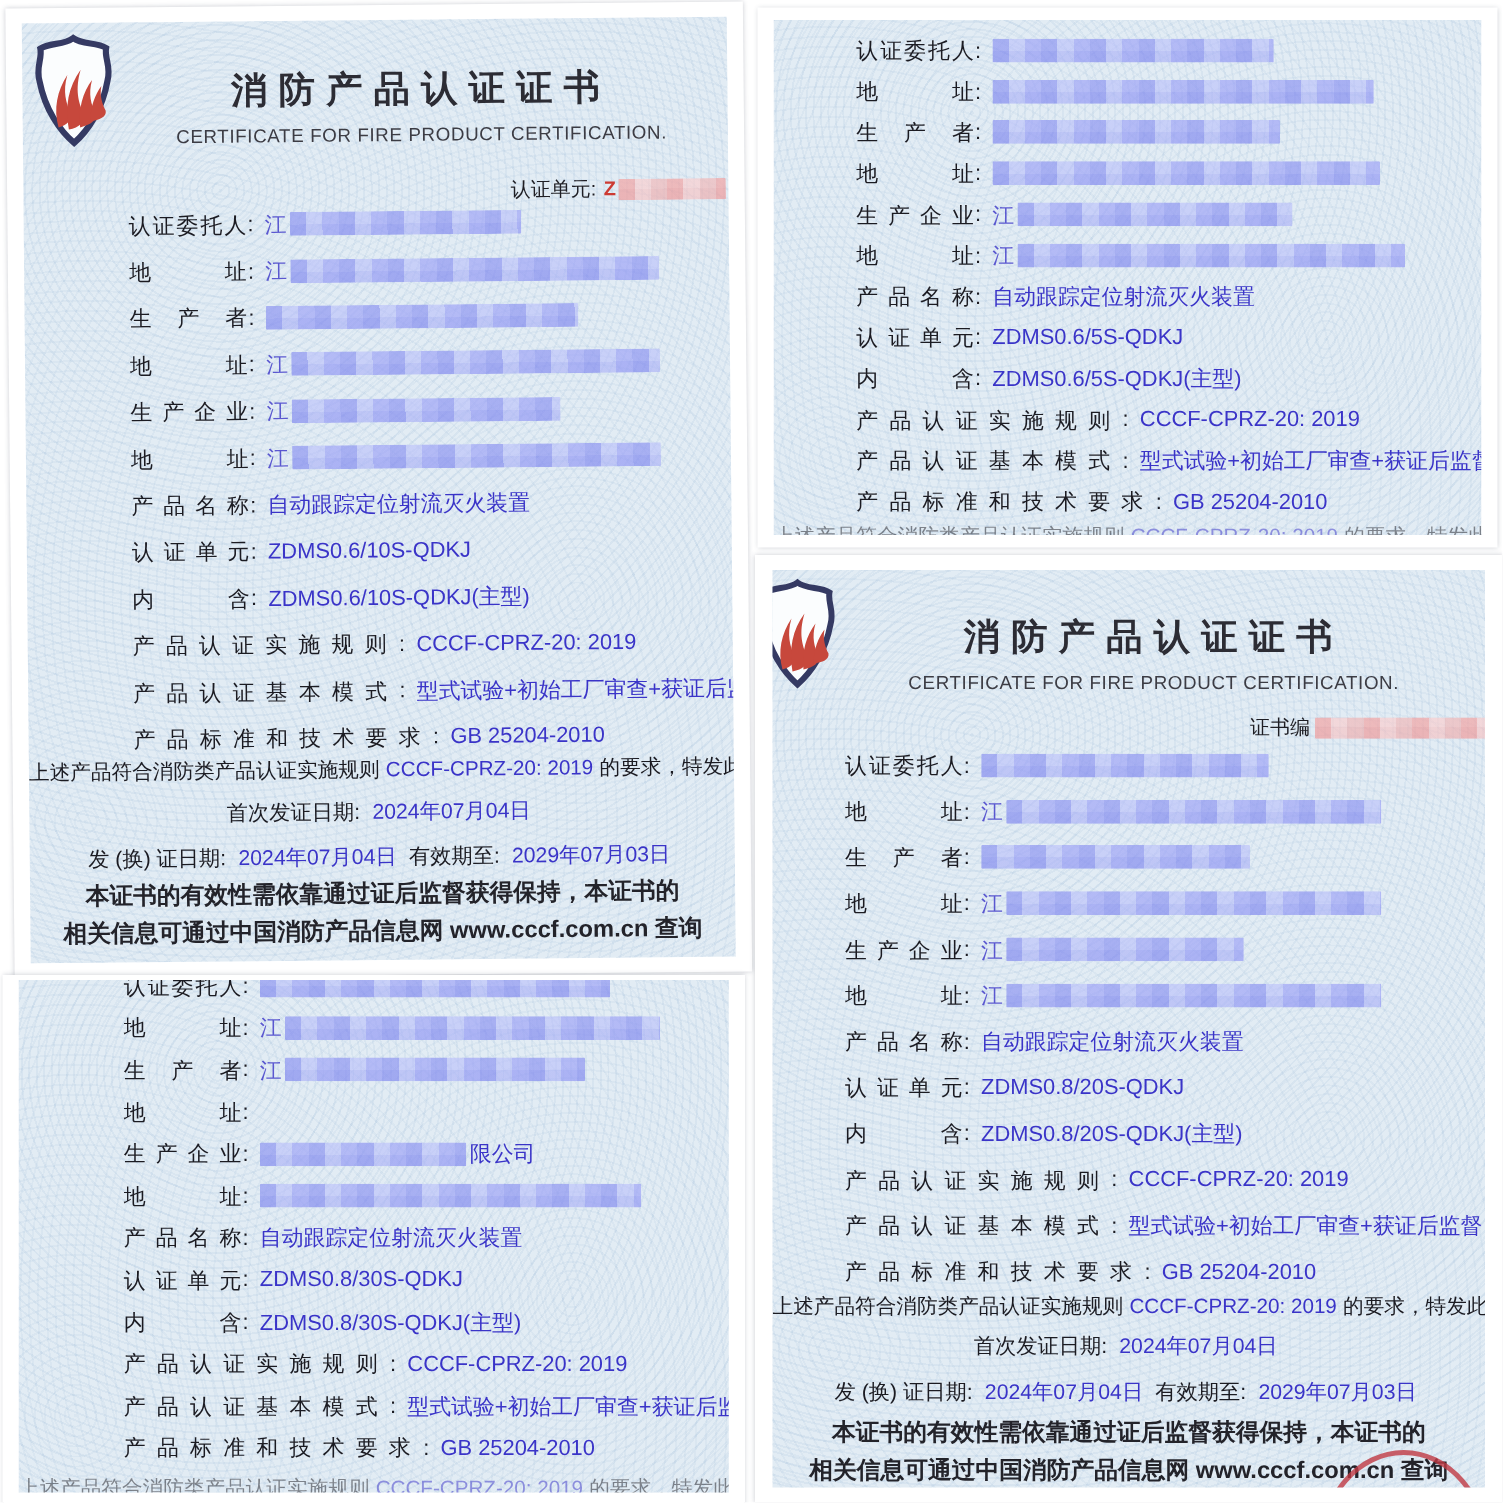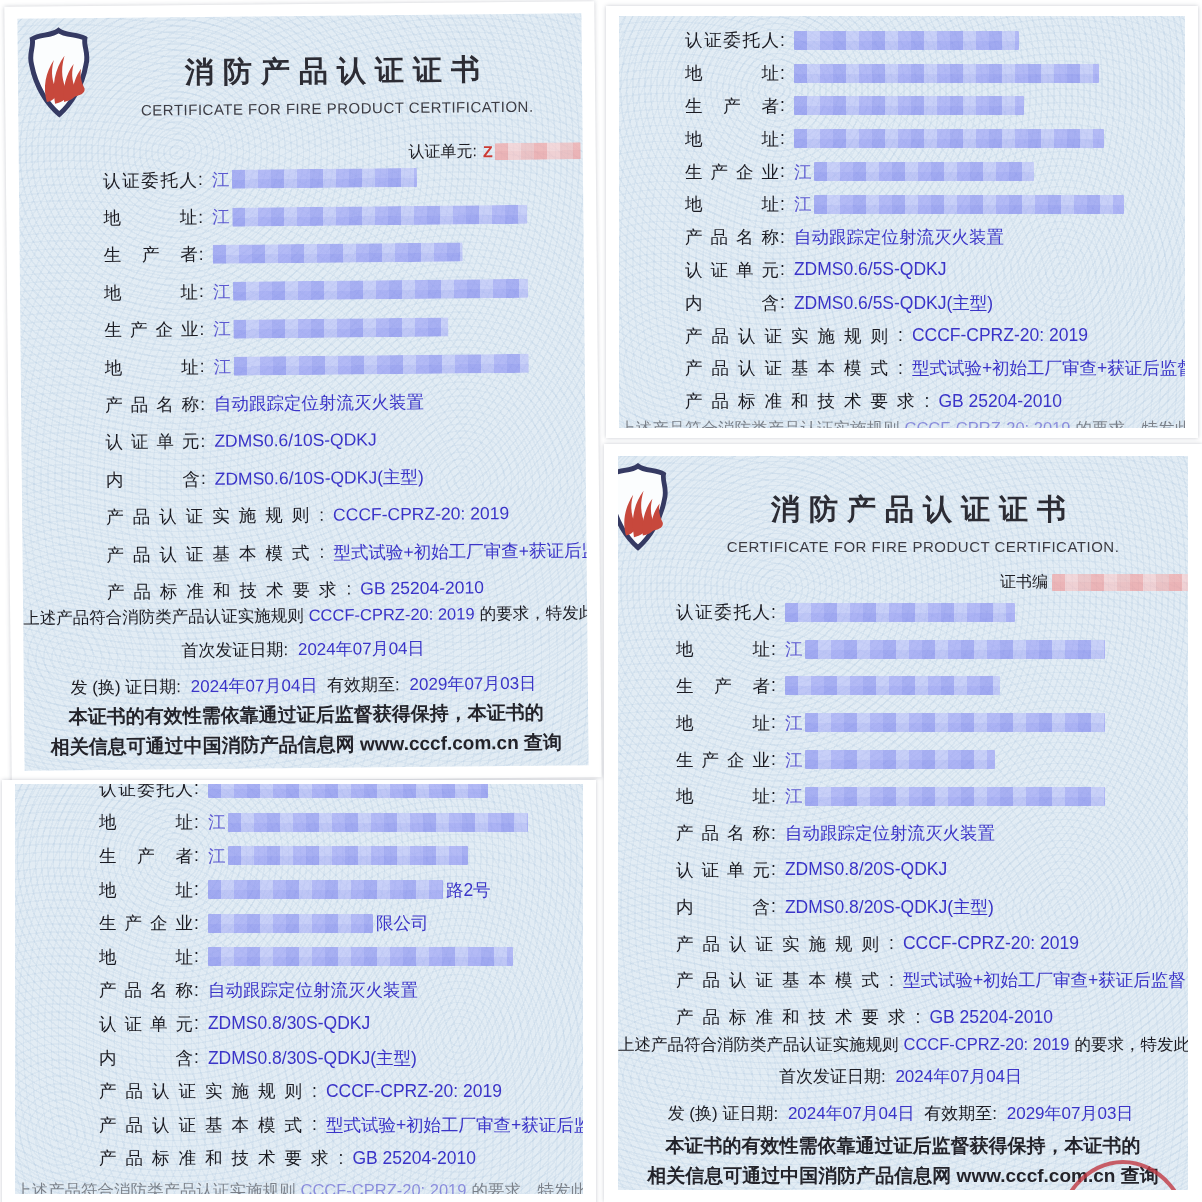--- a/index.html
+++ b/index.html
@@ -328,24 +328,20 @@
             <span class="colon">:</span>
     <span class="val">
               <span class="pfx">江</span>
               <span class="redact" style="width: 240px;"></span>
             </span>
   </div>
 
   <div class="row">
     <span class="lbl j">地址</span>
             <span class="colon">:</span>
-    <span class="val">
-              <span class="redact" style="width: 235px;"></span>
-              <span class="tail">路2号</span>
-            </span>
   </div>
 
   <div class="row">
     <span class="lbl j">生产企业</span>
             <span class="colon">:</span>
     <span class="val">
               <span class="redact" style="width: 165px;"></span>
               <span class="tail">限公司</span>
             </span>
   </div>

